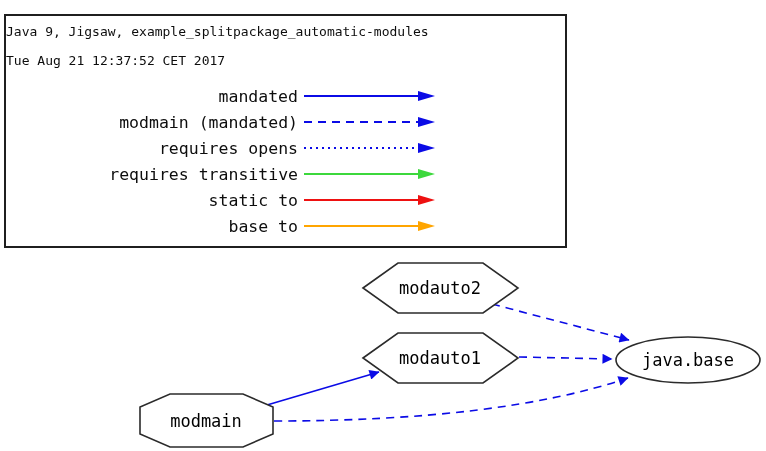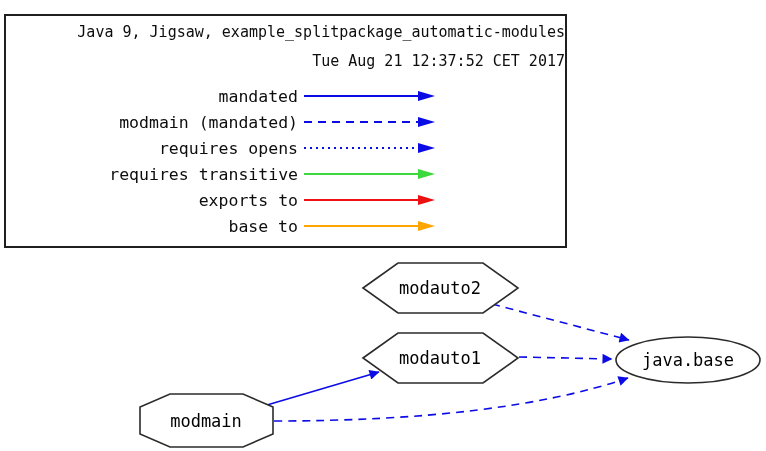--- a/index.html
+++ b/index.html
@@ -15,22 +15,22 @@
   .legend-box {
     position: absolute;
     left: 4px; top: 14px;
     width: 563px; height: 234px;
     box-sizing: border-box;
     border: 2px solid #1f1f1f;
     background: #ffffff;
   }
   .legend-title {
     margin-top: 3px;
-    text-align: right;
-    font-size: 15px;
+    text-align: left;
+    font-size: 13px;
     line-height: 26px;
     color: #0d0d0d;
     white-space: pre;
   }
   .legend-rows { margin-top: 9px; }
   .legend-row {
     display: flex;
     align-items: center;
     height: 26px;
   }
@@ -103,21 +103,21 @@
 
       <div class="legend-row">
         <div class="legend-label">requires transitive</div>
         <svg class="legend-arrow solid" viewBox="0 0 132 14">
           <line x1="0" y1="7" x2="116" y2="7" stroke="#3cd83c"></line>
           <polygon points="114,2 131,7 114,12" fill="#3cd83c"></polygon>
         </svg>
       </div>
 
       <div class="legend-row">
-        <div class="legend-label">exports to</div>
+        <div class="legend-label">static to</div>
         <svg class="legend-arrow solid" viewBox="0 0 132 14">
           <line x1="0" y1="7" x2="116" y2="7" stroke="#ee1111"></line>
           <polygon points="114,2 131,7 114,12" fill="#ee1111"></polygon>
         </svg>
       </div>
 
       <div class="legend-row">
         <div class="legend-label">base to</div>
         <svg class="legend-arrow solid" viewBox="0 0 132 14">
           <line x1="0" y1="7" x2="116" y2="7" stroke="#ffa500"></line>

